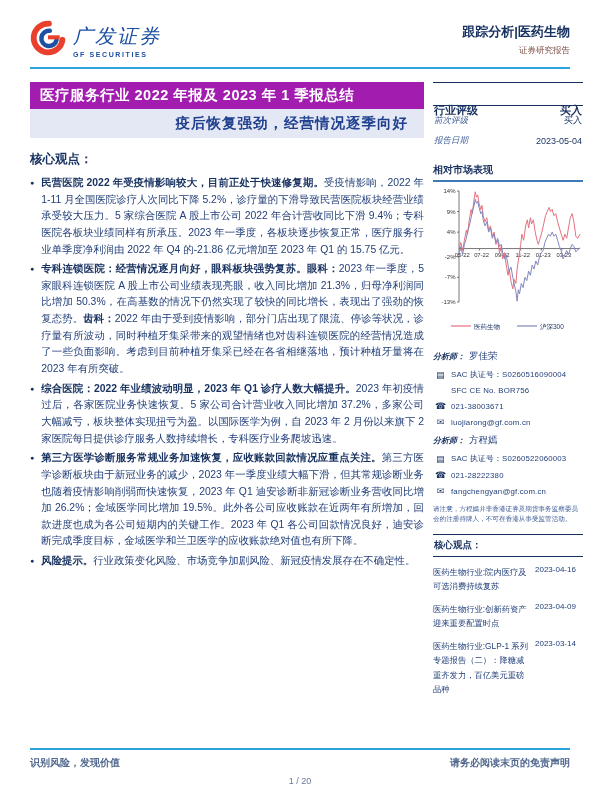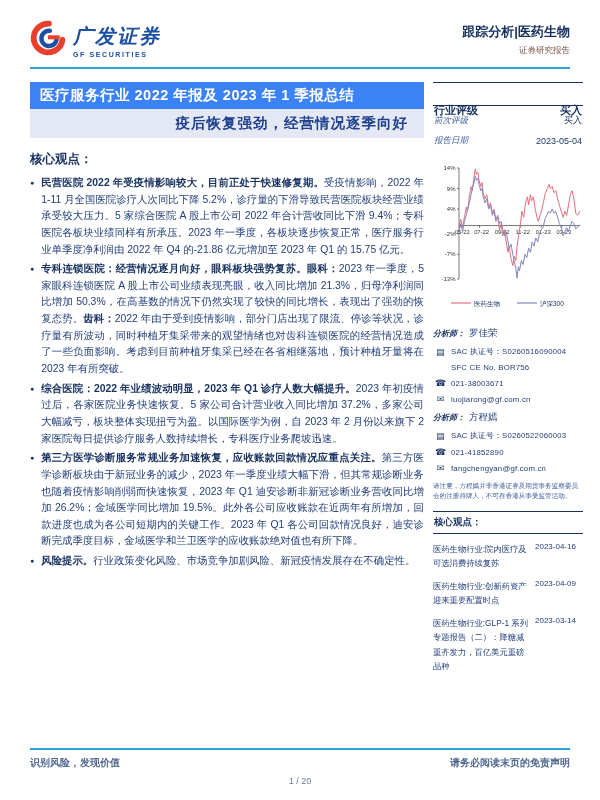--- a/index.html
+++ b/index.html
@@ -1,32 +1,32 @@
 <!DOCTYPE html>
 <html><head>
 <meta charset="utf-8">
 <style>
   html,body{margin:0;padding:0;background:#fff;}
   .page{position:relative;width:600px;height:800px;background:#fff;overflow:hidden;
         font-family:"Liberation Sans",sans-serif;color:#24407a;}
   
   .hdr{display:flex;justify-content:space-between;align-items:center;padding:20px 30px 0 30px;}
   .logo{display:flex;align-items:center;gap:7px;}
-  .logo-txt .cn{font-size:20px;font-weight:bold;font-style:italic;color:#1d50a2;letter-spacing:2px;}
+  .logo-txt .cn{font-size:20px;font-weight:normal;font-style:italic;color:#1d50a2;letter-spacing:2px;}
   .logo-txt .en{font-size:7px;font-weight:bold;color:#1d50a2;letter-spacing:1.6px;margin-top:1px;}
   .hdr-right{text-align:right;}
   .hdr-right .rpt{font-size:13px;font-weight:bold;color:#16305f;}
   .hdr-right .doc{font-size:8.5px;color:#7d5148;margin-top:4px;}
   .rule{height:2px;background:#2ba4dc;margin:7px 30px 0 30px;}
   
   .content{display:flex;align-items:flex-start;gap:9px;padding:13px 17px 0 30px;}
   .main{width:394px;flex:none;}
   .side{width:150px;flex:none;}
   
-  .title-main{background:#3b82f6;color:#fff;font-weight:bold;font-size:14.5px;
+  .title-main{background:#a21caf;color:#fff;font-weight:bold;font-size:14.5px;
               height:27px;line-height:27px;padding:0 10px;letter-spacing:.5px;white-space:nowrap;}
   .title-sub{background:#e4e8f5;color:#21418e;font-weight:bold;font-size:14.5px;
              height:29px;line-height:29px;padding:0 16px;text-align:right;letter-spacing:1px;}
   .core-head{font-size:12.5px;font-weight:bold;color:#16305f;margin:13px 0 7px 0;}
   .bullets{list-style:none;margin:0;padding:0;}
   .bullets li{display:flex;gap:7px;margin-bottom:3px;}
   .bullets .dot{flex:none;font-size:7px;color:#16305f;padding-top:4px;}
   .bullets .btxt{font-size:10.4px;line-height:1.6;text-align:justify;color:#24407a;}
   .bullets .btxt b{color:#16305f;}
   
@@ -125,20 +125,21 @@
       <div class="sub-row">
         <span class="lab">前次评级</span>
         <span class="val">买入</span>
       </div>
       <div class="sub-row">
         <span class="lab">报告日期</span>
         <span class="val">2023-05-04</span>
       </div>
 
       <div class="chart-block">
+        <div class="chart-title">相对市场表现</div>
         <div id="chart"><svg width="150" height="152">
               <line x1="26" y1="5" x2="26" y2="116" stroke="#555" stroke-width="0.8"></line>
               <line x1="24" y1="5" x2="26" y2="5" stroke="#555" stroke-width="0.8"></line>
               <text x="22.5" y="7" text-anchor="end" font-size="6" fill="#333" font-family="&quot;Liberation Sans&quot;,sans-serif">14%</text>
               <line x1="24" y1="25.555555555555557" x2="26" y2="25.555555555555557" stroke="#555" stroke-width="0.8"></line>
               <text x="22.5" y="27.555555555555557" text-anchor="end" font-size="6" fill="#333" font-family="&quot;Liberation Sans&quot;,sans-serif">9%</text>
               <line x1="24" y1="46.111111111111114" x2="26" y2="46.111111111111114" stroke="#555" stroke-width="0.8"></line>
               <text x="22.5" y="48.111111111111114" text-anchor="end" font-size="6" fill="#333" font-family="&quot;Liberation Sans&quot;,sans-serif">4%</text>
               <line x1="24" y1="70.77777777777777" x2="26" y2="70.77777777777777" stroke="#555" stroke-width="0.8"></line>
               <text x="22.5" y="72.77777777777777" text-anchor="end" font-size="6" fill="#333" font-family="&quot;Liberation Sans&quot;,sans-serif">-2%</text>
@@ -192,21 +193,21 @@
           <div class="an-name-row">
             <span class="an-label">分析师：</span>
             <span class="an-name">方程嫣</span>
           </div>
           <div class="an-line">
             <span class="an-icon">▤</span>
             <span class="an-text">SAC 执证号：S0260522060003</span>
           </div>
           <div class="an-line">
             <span class="an-icon">☎</span>
-            <span class="an-text">021-41852890</span>
+            <span class="an-text">021-28222380</span>
           </div>
           <div class="an-line">
             <span class="an-icon">✉</span>
             <span class="an-text">fangchengyan@gf.com.cn</span>
           </div>
         </div>
       <div class="an-note">请注意，方程嫣并非香港证券及期货事务监察委员会的注册持牌人，不可在香港从事受监管活动。</div>
 
       <div class="rr-block">
         <div class="rr-head">核心观点：</div>

